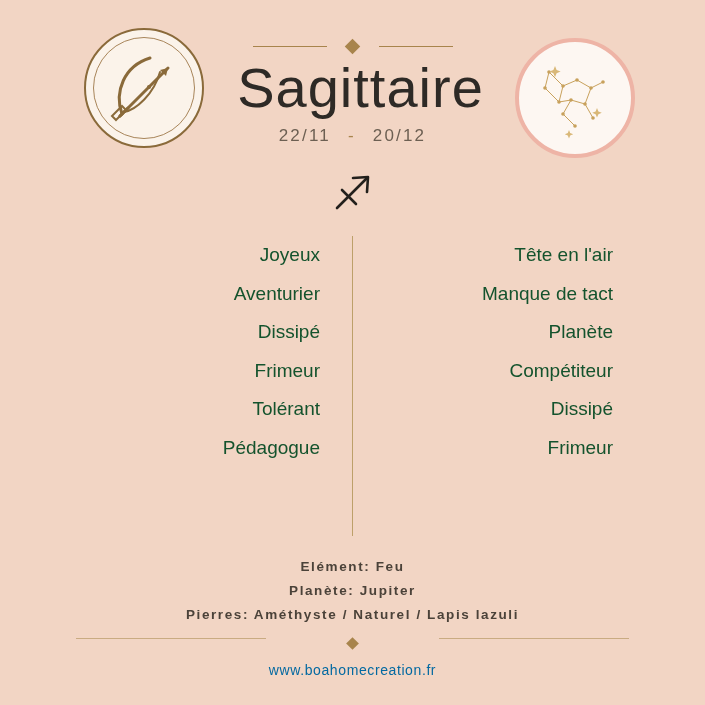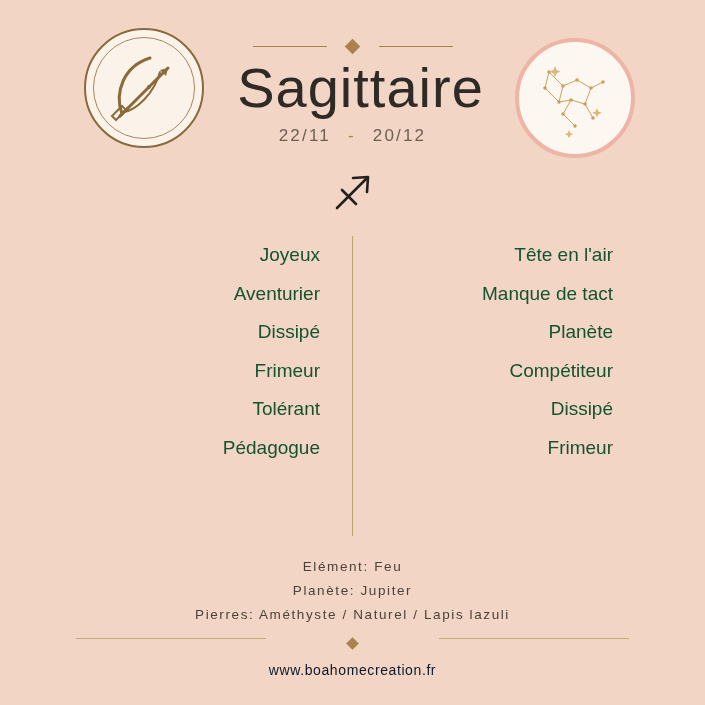--- a/index.html
+++ b/index.html
@@ -169,21 +169,21 @@
     position: absolute;
     left: 0;
     right: 0;
     top: 555px;
     text-align: center;
   }
   .info-line {
     font-size: 13.5px;
     letter-spacing: 1.6px;
     color: #4b4239;
-    font-weight: normal;
+    font-weight: bold;
     line-height: 24px;
   }
 
   .footer-diamond {
     position: absolute;
     left: 0;
     right: 0;
     top: 634px;
     text-align: center;
   }
@@ -205,21 +205,21 @@
   .footer-rule.r { right: 76px; }
 
   .website {
     position: absolute;
     left: 0;
     right: 0;
     top: 662px;
     text-align: center;
     font-size: 14px;
     letter-spacing: 0.6px;
-    color: #0f172a;
+    color: #0369a1;
   }
 </style>
 </head>
 <body>
 
 <div class="page">
 
   <div class="emblem">
     <div class="emblem-inner"></div>
     <svg width="84" height="84" viewBox="0 0 84 84">

